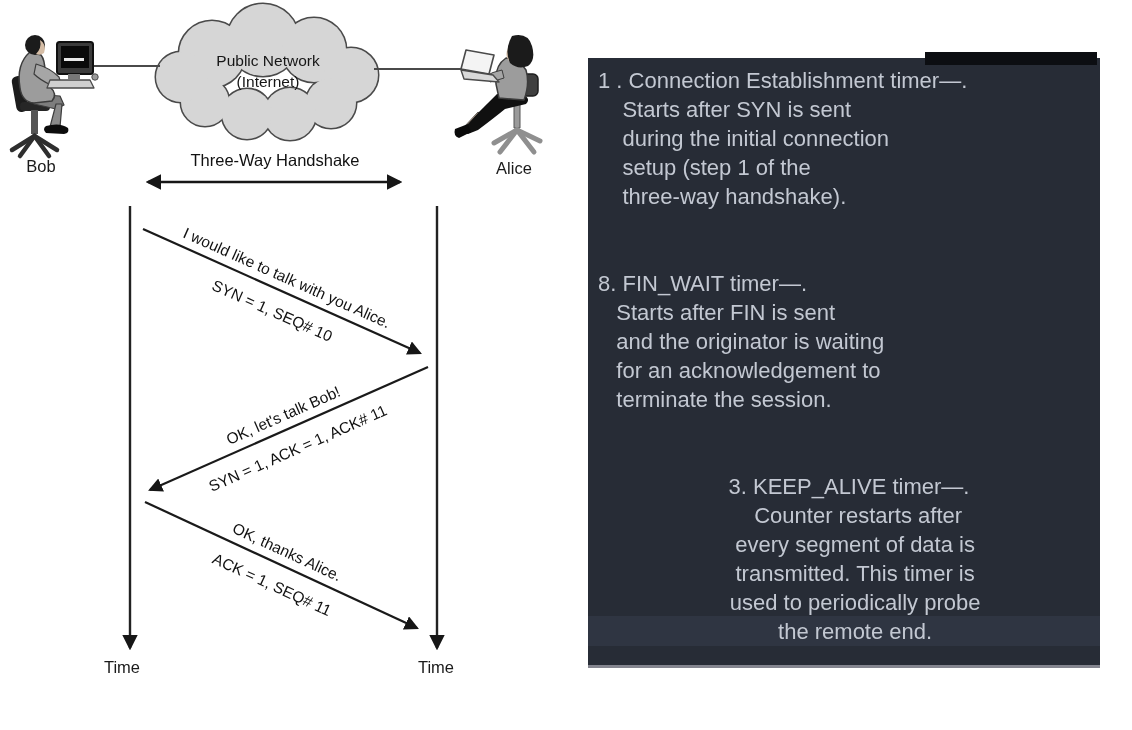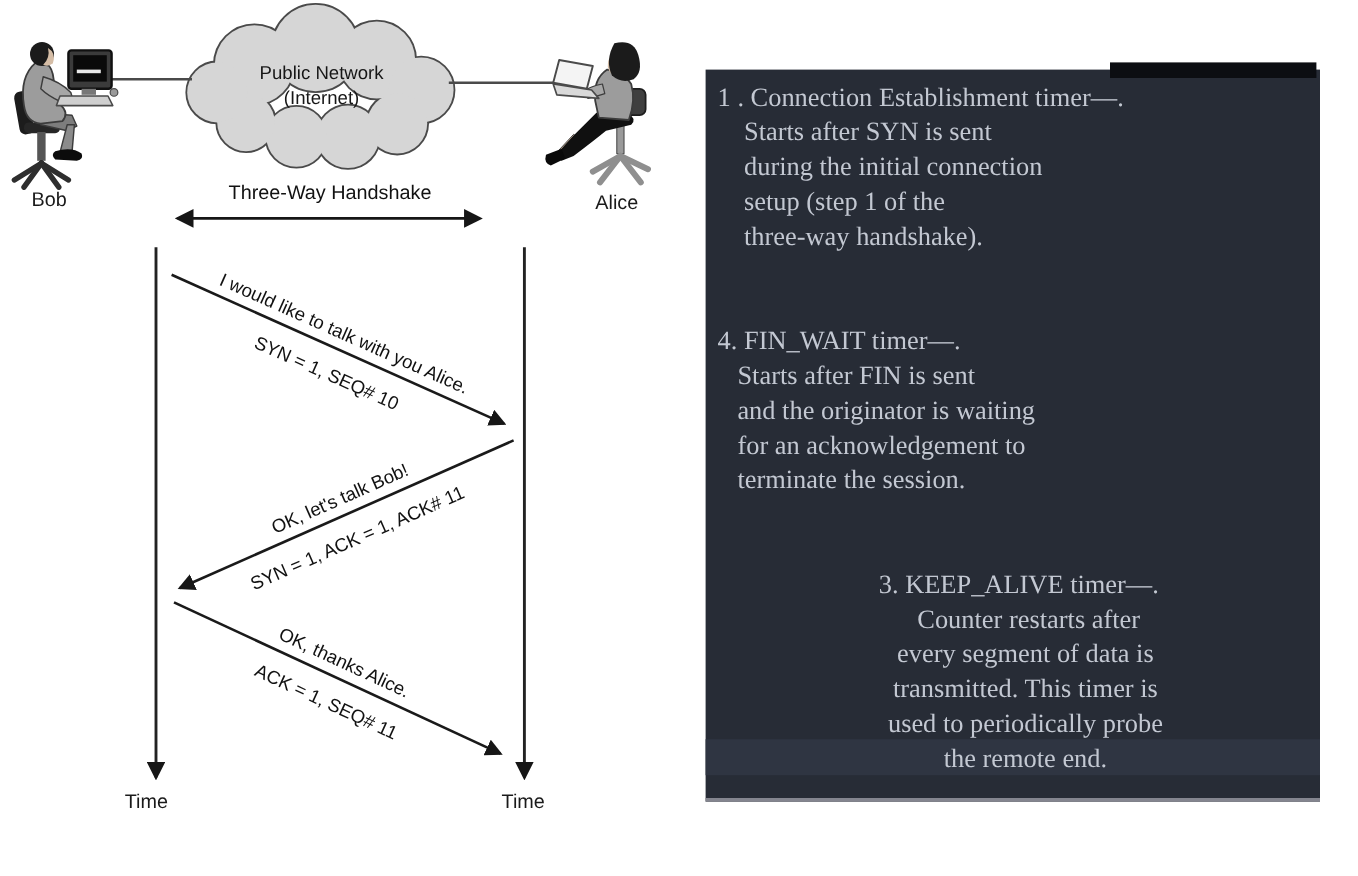--- a/index.html
+++ b/index.html
@@ -24,21 +24,21 @@
   .line-highlight {
     position: absolute; left: 0; top: 558px;
     width: 100%; height: 30px;
     background: #2f3542;
   }
   .terminal-text {
     position: relative; margin: 0; padding: 8px 0 0 10px;
   }
   .timer-block {
     margin: 0 0 58px 0;
-    font-family: Liberation Serif, serif;
+    font-family: Liberation Sans, sans-serif;
     font-size: 22px; line-height: 29px;
     color: #c3c8d2; white-space: pre;
   }
   .timer-block:last-child { margin-bottom: 0; text-align: center; }
 
   text { font-family: "Liberation Sans", sans-serif; }
 </style>
 </head>
 <body>
 
@@ -159,21 +159,21 @@
 
 <div class="terminal">
   <div class="terminal-tab"></div>
   <div class="line-highlight"></div>
   <div class="terminal-text">
     <pre class="timer-block">1 . Connection Establishment timer—.
     Starts after SYN is sent
     during the initial connection
     setup (step 1 of the
     three-way handshake).</pre>
-    <pre class="timer-block">4. FIN_WAIT timer—.
+    <pre class="timer-block">8. FIN_WAIT timer—.
    Starts after FIN is sent
    and the originator is waiting
    for an acknowledgement to
    terminate the session.</pre>
     <pre class="timer-block">3. KEEP_ALIVE timer—.
    Counter restarts after
   every segment of data is
   transmitted. This timer is
   used to periodically probe
   the remote end.</pre>

